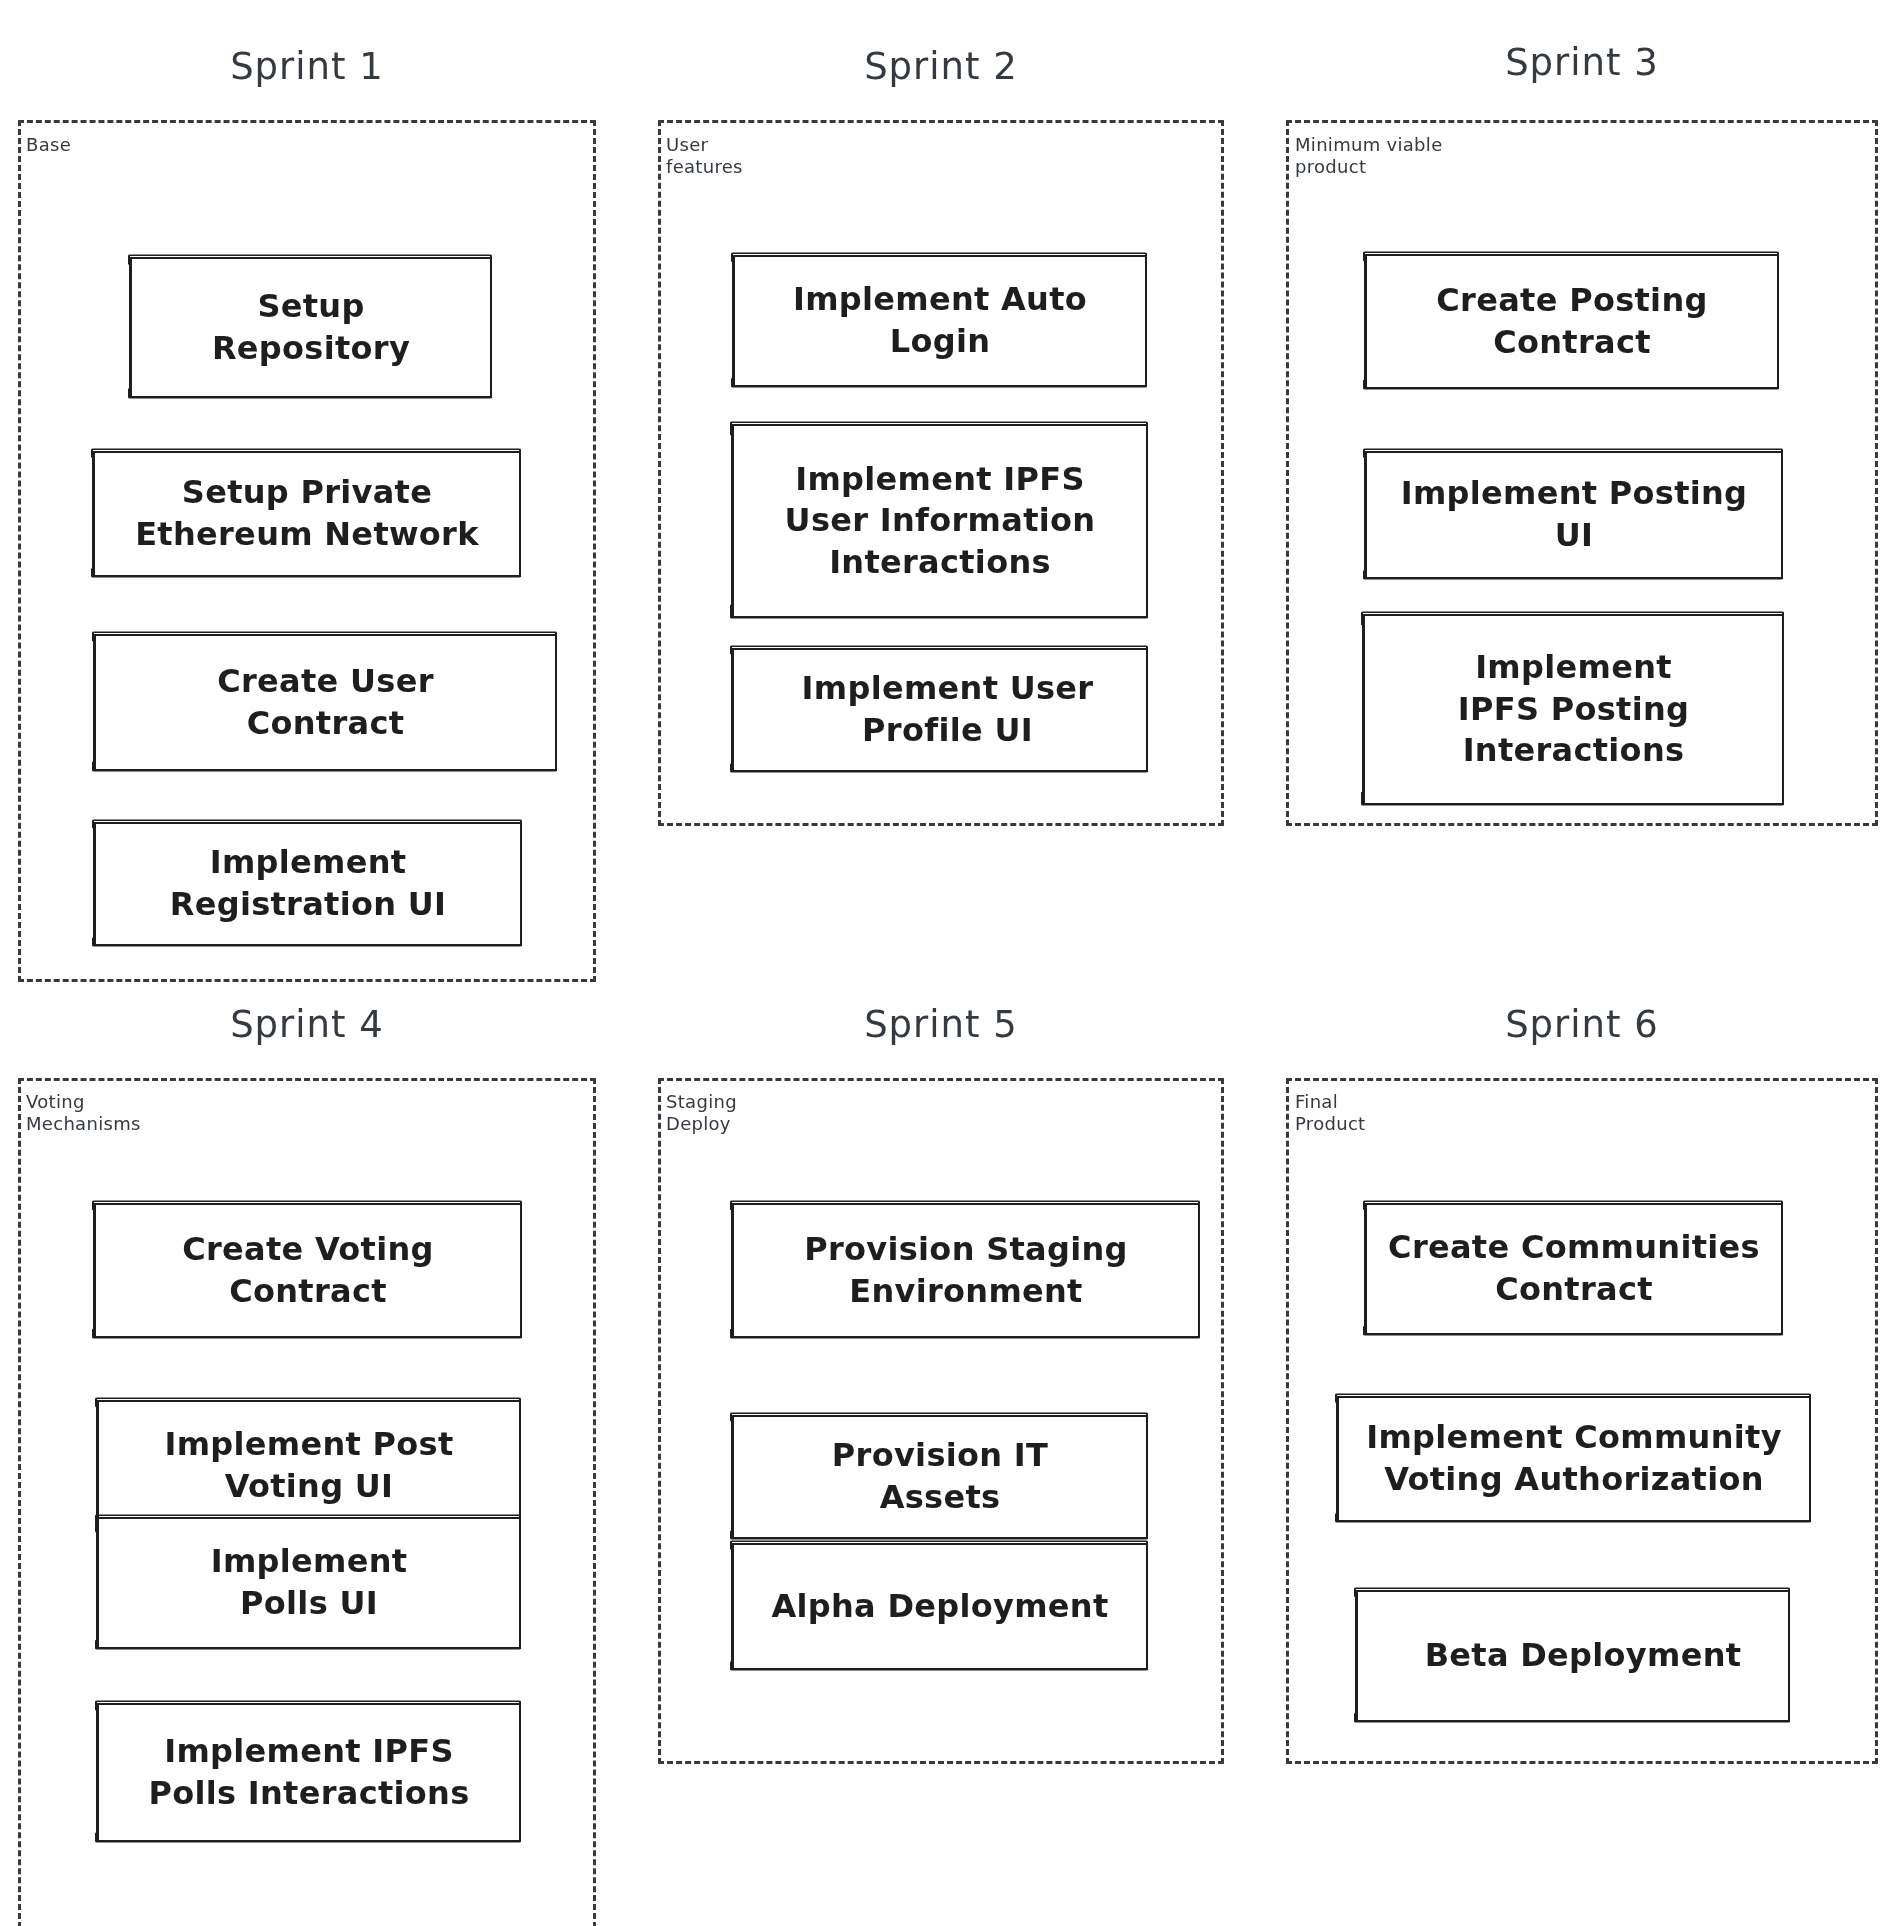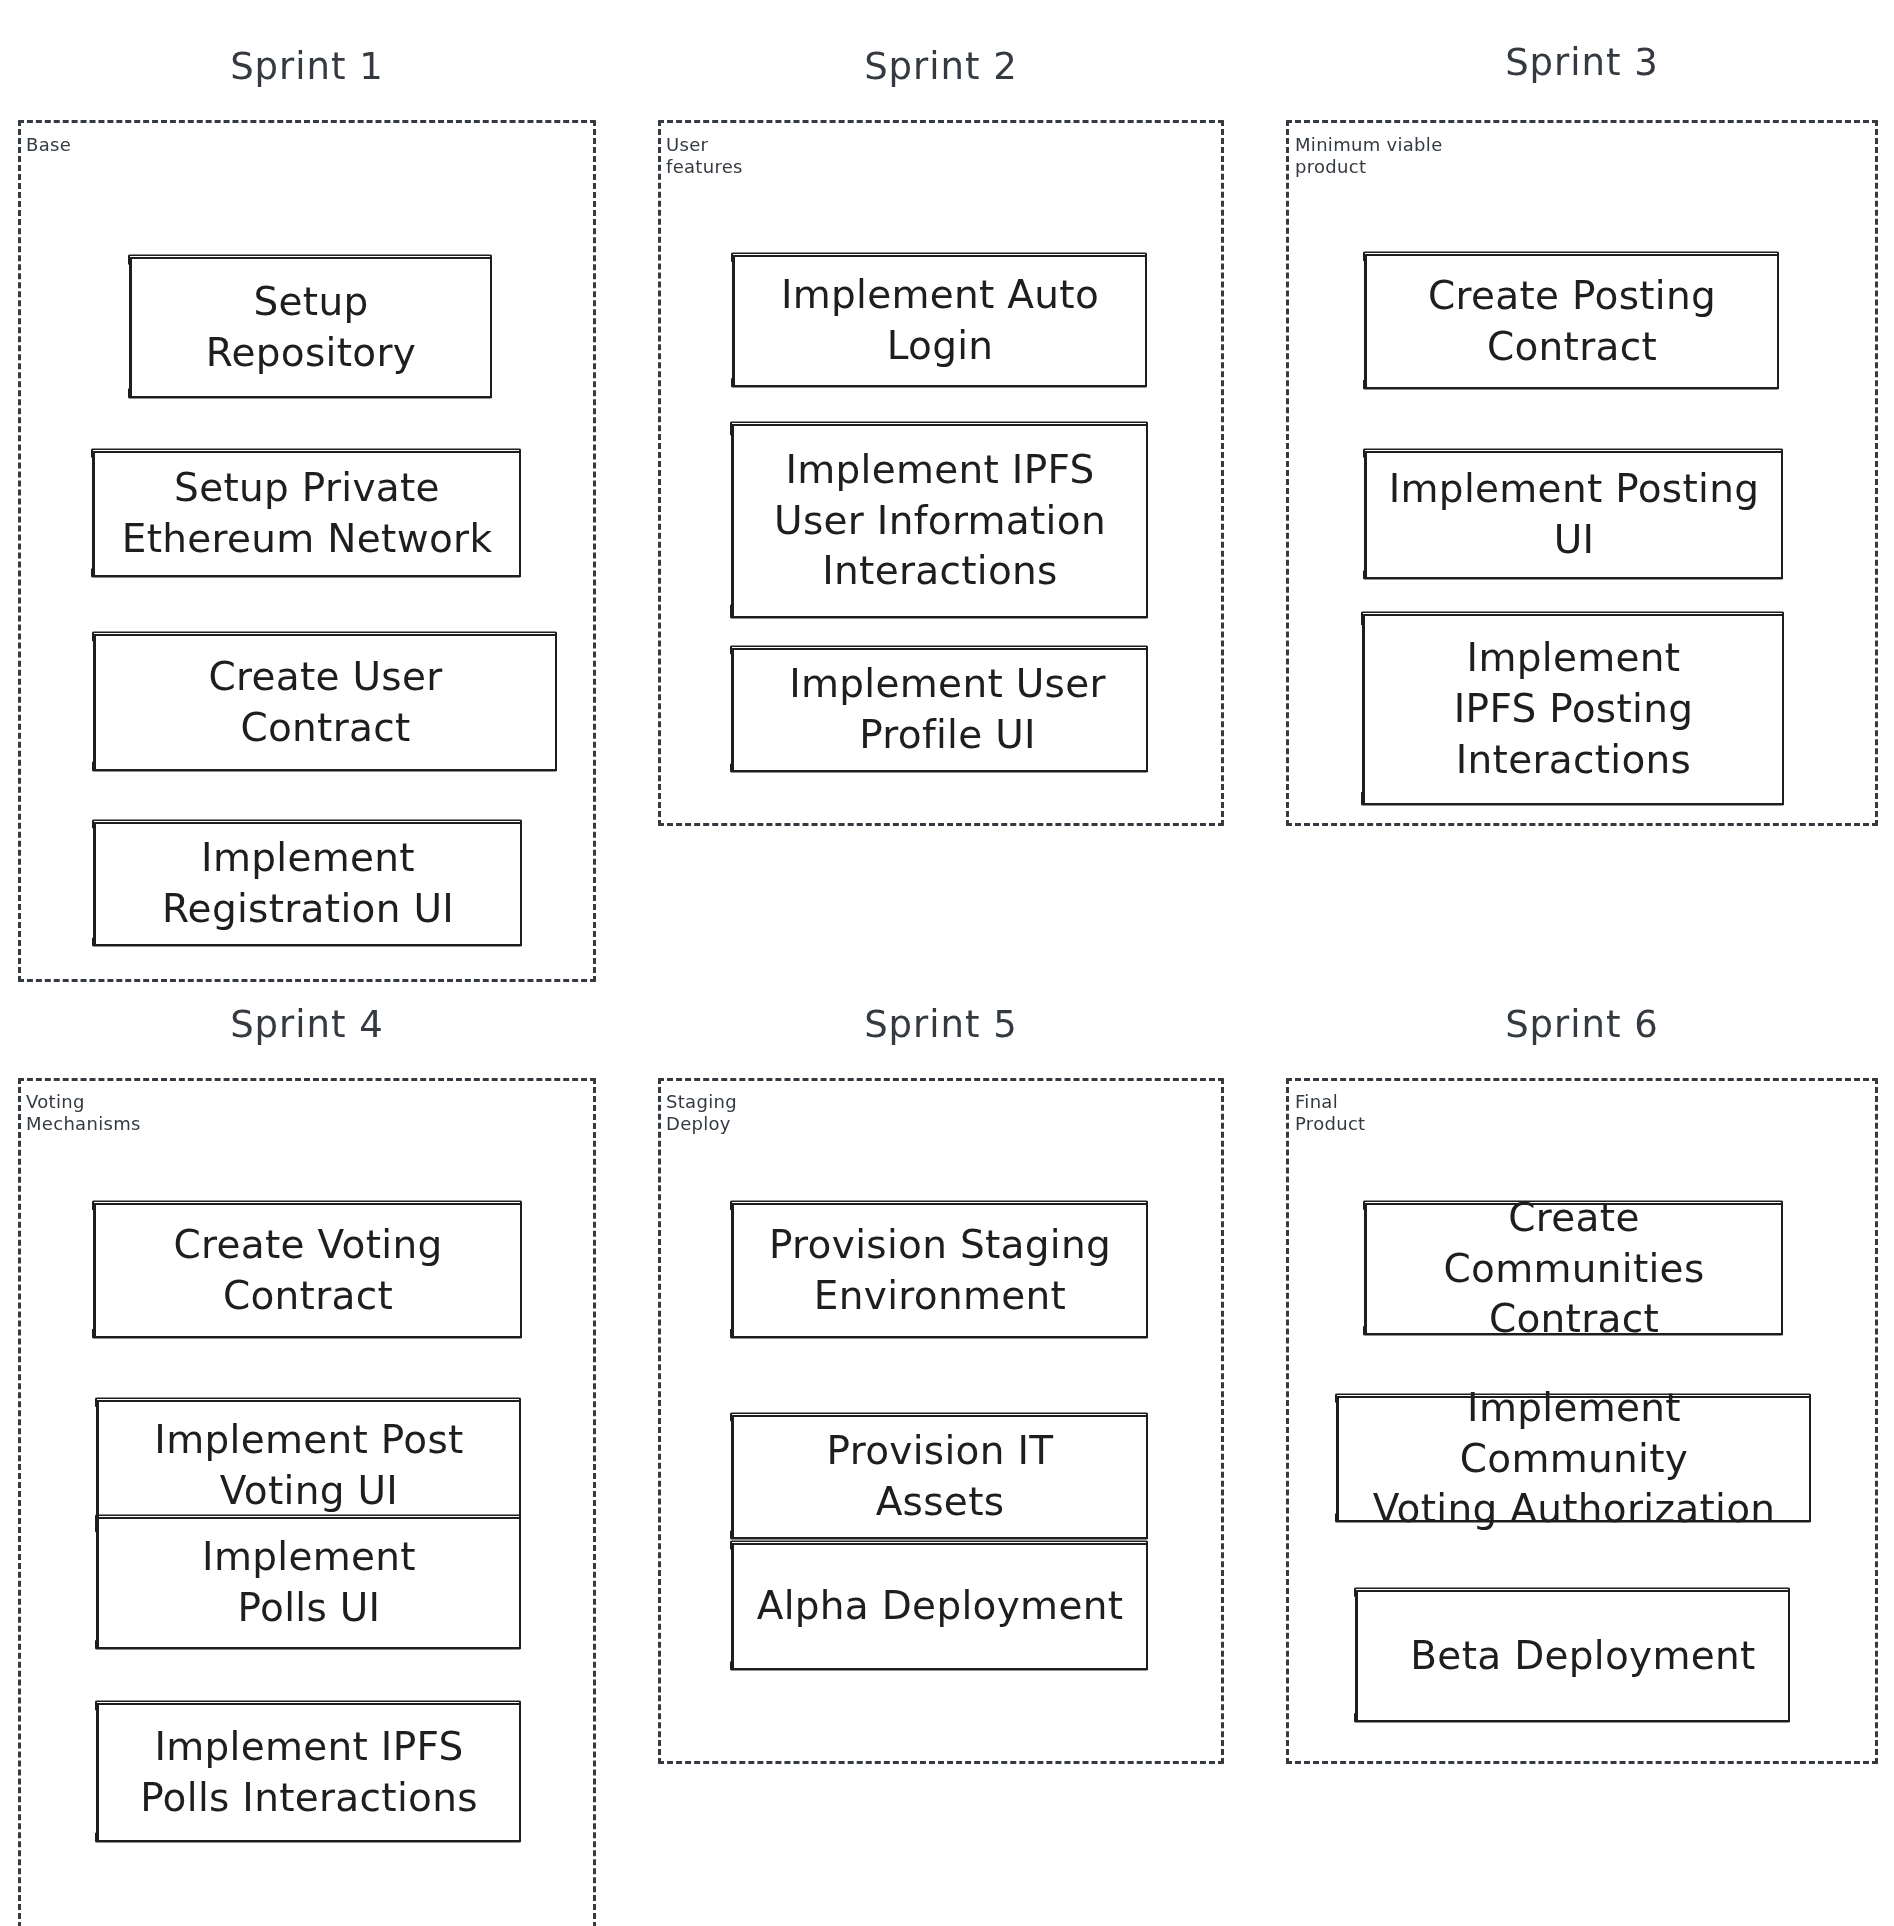--- a/index.html
+++ b/index.html
@@ -83,27 +83,27 @@
     content: "";
     position: absolute;
     left: -3.3px;
     top: -1.3px;
     width: 3.3px;
     bottom: -2px;
     border-left: 2.6px solid #1e1e1e;
     pointer-events: none;
   }
   .card-label {
-    font-size: 39px;
+    font-size: 32px;
     line-height: 1.30;
     color: #1e1e1e;
     letter-spacing: 0.3px;
     white-space: pre-line;
     padding: 0 9.2px;
-    font-weight: 400;
+    font-weight: 700;
   }
 </style>
 </head>
 <body>
 
 <div id="board">
 
   <div class="sprint-title" style="left:18px; top:8px; width:578px;">Sprint 1</div>
   <div class="frame" style="left:18px; top:80px; width:578px; height:862px;"></div>
   <div class="frame-label" style="left:26px; top:94px;">Base</div>
@@ -183,21 +183,21 @@
   <div class="card" style="left:97px; top:1663px; width:424px; height:139px;">
     <span class="card-label">Implement IPFS
 Polls Interactions</span>
   </div>
 
   <div class="sprint-title" style="left:658px; top:966px; width:566px;">Sprint 5</div>
   <div class="frame" style="left:658px; top:1038px; width:566px; height:686px;"></div>
   <div class="frame-label" style="left:666px; top:1051px;">Staging
 Deploy</div>
 
-  <div class="card" style="left:732px; top:1163px; width:416px; height:135px;">
+  <div class="card" style="left:732px; top:1163px; width:468px; height:135px;">
     <span class="card-label">Provision Staging
 Environment</span>
   </div>
   <div class="card" style="left:732px; top:1375px; width:416px; height:124px;">
     <span class="card-label">Provision IT
 Assets</span>
   </div>
   <div class="card" style="left:732px; top:1503px; width:416px; height:127px;">
     <span class="card-label">Alpha Deployment</span>
   </div>

